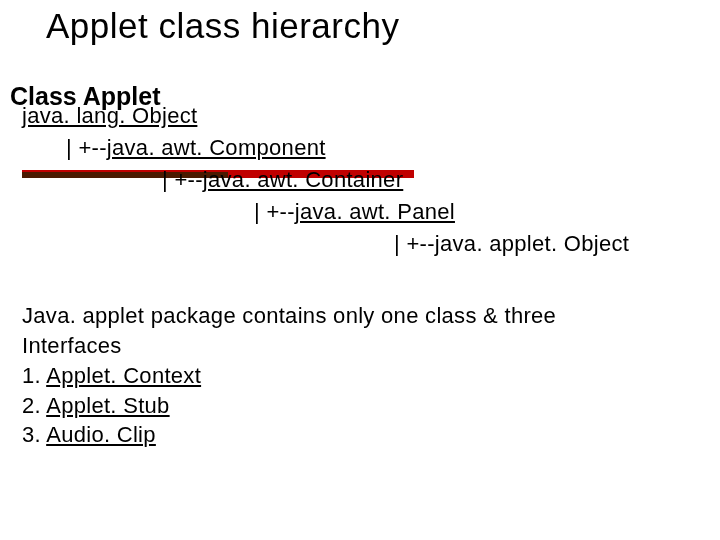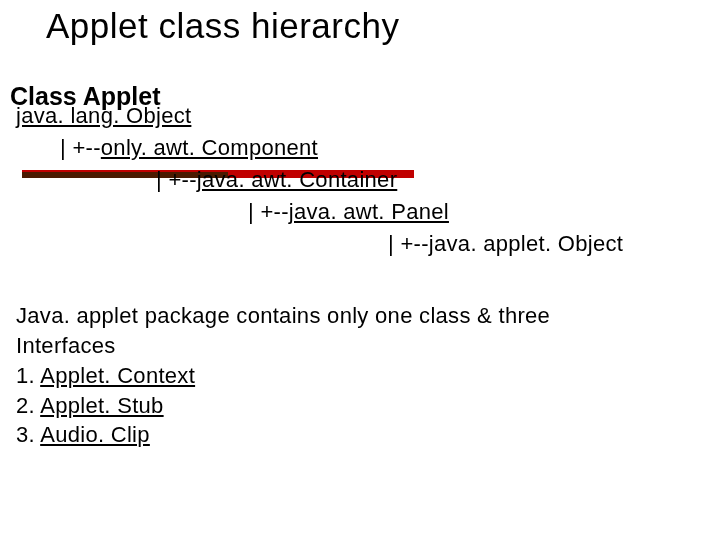--- a/index.html
+++ b/index.html
@@ -29,21 +29,21 @@
   .subtitle {
     position: absolute;
     left: 10px;
     top: 58px;
     font-size: 25px;
     font-weight: 700;
     margin-top: 24px;
   }
   .body {
     position: absolute;
-    left: 16px;
+    left: 22px;
     top: 100px;
     font-size: 22px;
     line-height: 1.45;
     font-family: "Trebuchet MS", Verdana, sans-serif;
     letter-spacing: 0.3px;
   }
   .hier-line {
     white-space: nowrap;
   }
   .link {
@@ -97,21 +97,21 @@
     <div class="bar-dark"></div>
   </div>
 
   <div class="body">
 
     <div class="hier-line">
       <span class="link">java. lang. Object</span>
     </div>
 
     <div class="hier-line ind1">
-      <span class="prefix">| +--</span><span class="link">only. awt. Component</span>
+      <span class="prefix">| +--</span><span class="link">java. awt. Component</span>
     </div>
 
     <div class="hier-line ind2">
       <span class="prefix">| +--</span><span class="link">java. awt. Container</span>
     </div>
 
     <div class="hier-line ind3">
       <span class="prefix">| +--</span><span class="link">java. awt. Panel</span>
     </div>
 

